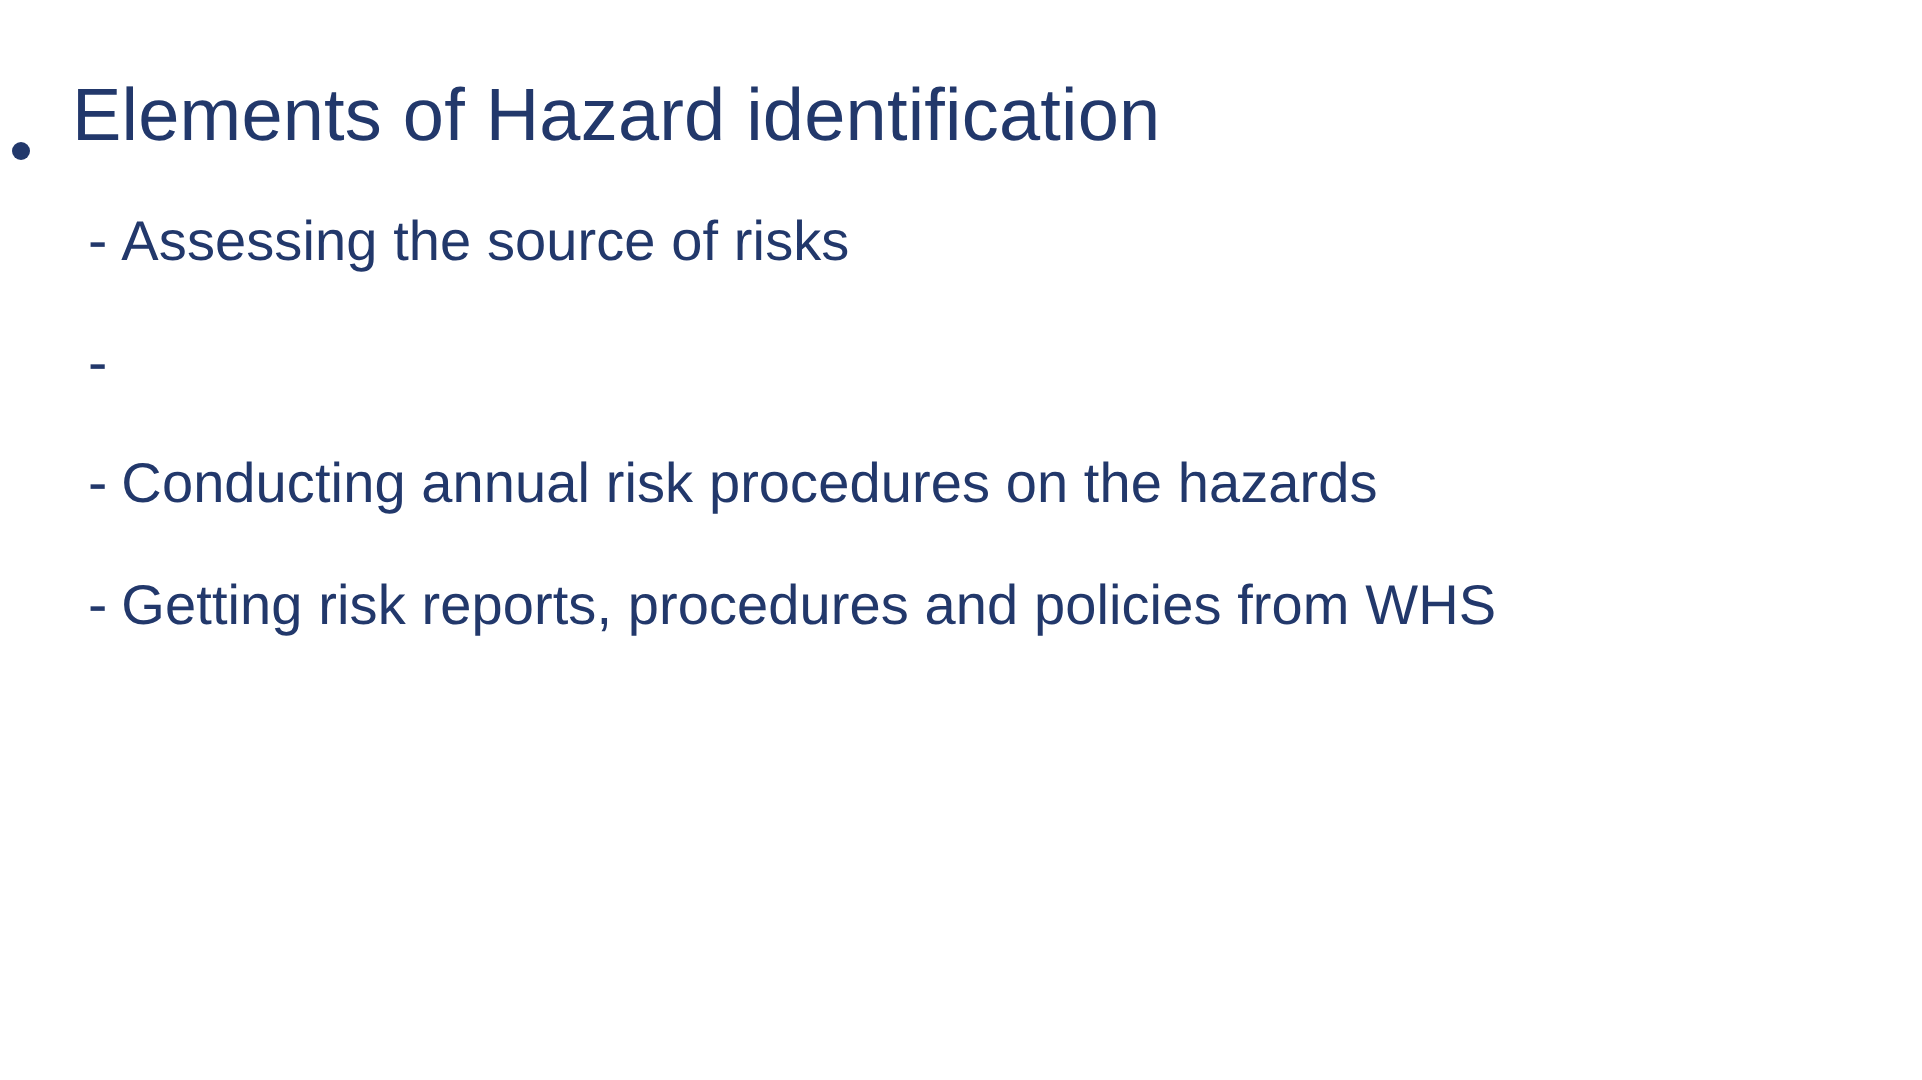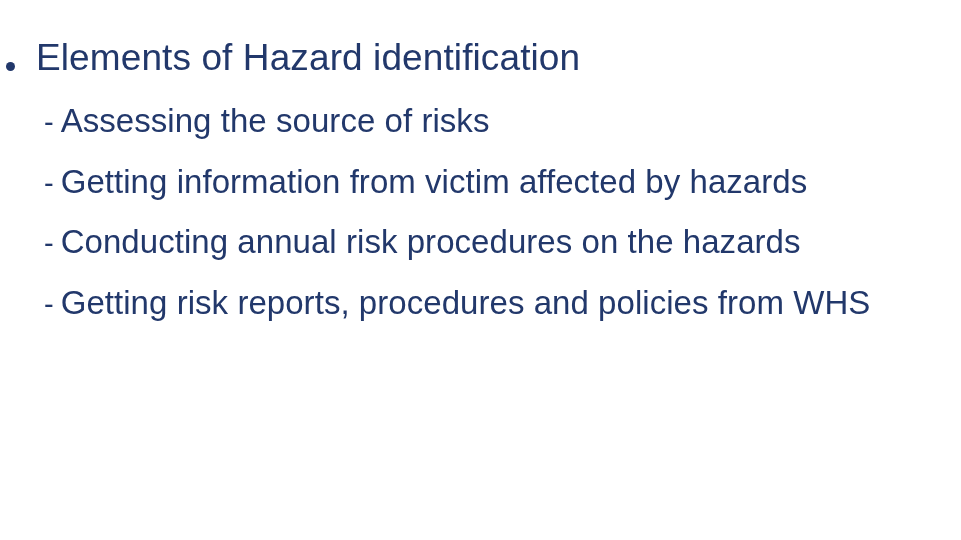--- a/index.html
+++ b/index.html
@@ -23,21 +23,21 @@
     background: #ffffff;
     box-sizing: border-box;
   }
 
   
   .title-row {
     position: absolute;
     left: 0px;
     top: 36px;
     display: flex;
-    align-items: center;
+    align-items: flex-end;
     white-space: nowrap;
   }
 
   .title-bullet {
     display: inline-block;
     width: 9px;
     height: 9px;
     border-radius: 50%;
     background: #22386b;
     margin-left: 6px;
@@ -72,21 +72,21 @@
   }
 
   .sub-dash {
     font-size: 29px;
     line-height: 34px;
     color: #22386b;
     flex: 0 0 auto;
   }
 
   .sub-text {
-    font-size: 33px;
+    font-size: 28px;
     line-height: 34px;
     color: #22386b;
     font-weight: 400;
     letter-spacing: 0.05px;
     margin-left: 7px;
     white-space: nowrap;
   }
 </style>
 </head>
 <body>
@@ -100,21 +100,20 @@
 
   <div class="sub-list">
 
     <div class="sub-item">
       <span class="sub-dash">-</span>
       <span class="sub-text">Assessing the source of risks</span>
     </div>
 
     <div class="sub-item">
       <span class="sub-dash">-</span>
-      <span class="sub-text">Getting information from victim affected by hazards</span>
     </div>
 
     <div class="sub-item">
       <span class="sub-dash">-</span>
       <span class="sub-text">Conducting annual risk procedures on the hazards</span>
     </div>
 
     <div class="sub-item">
       <span class="sub-dash">-</span>
       <span class="sub-text">Getting risk reports, procedures and policies from WHS</span>

